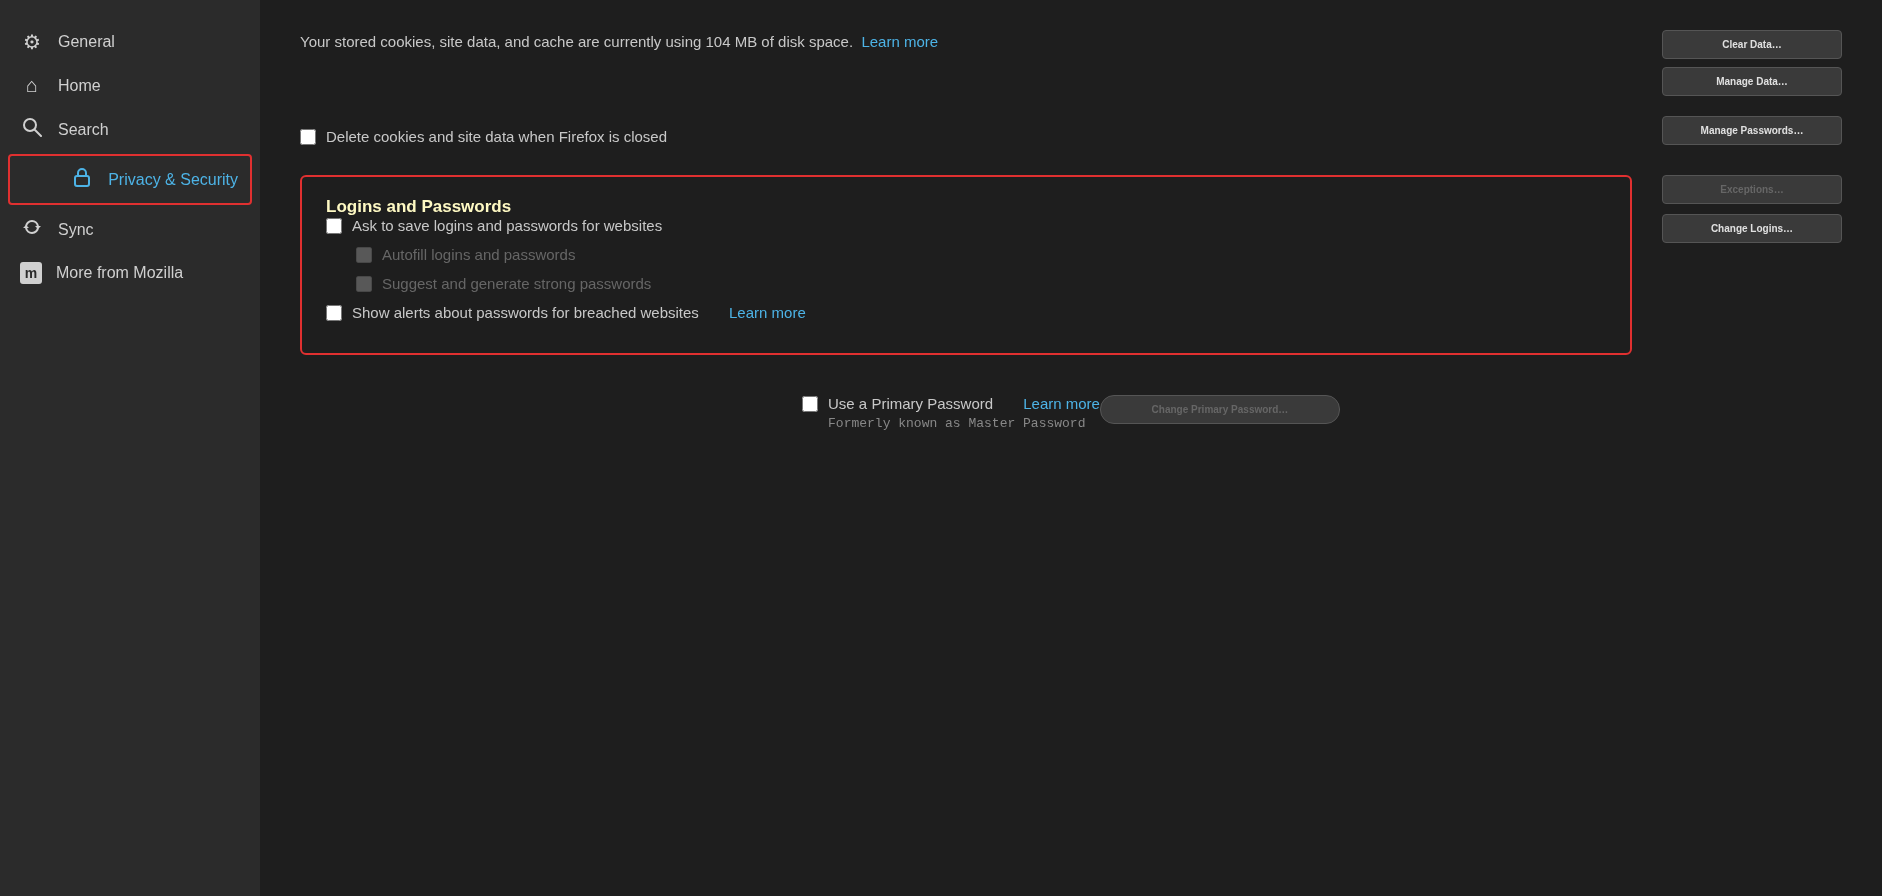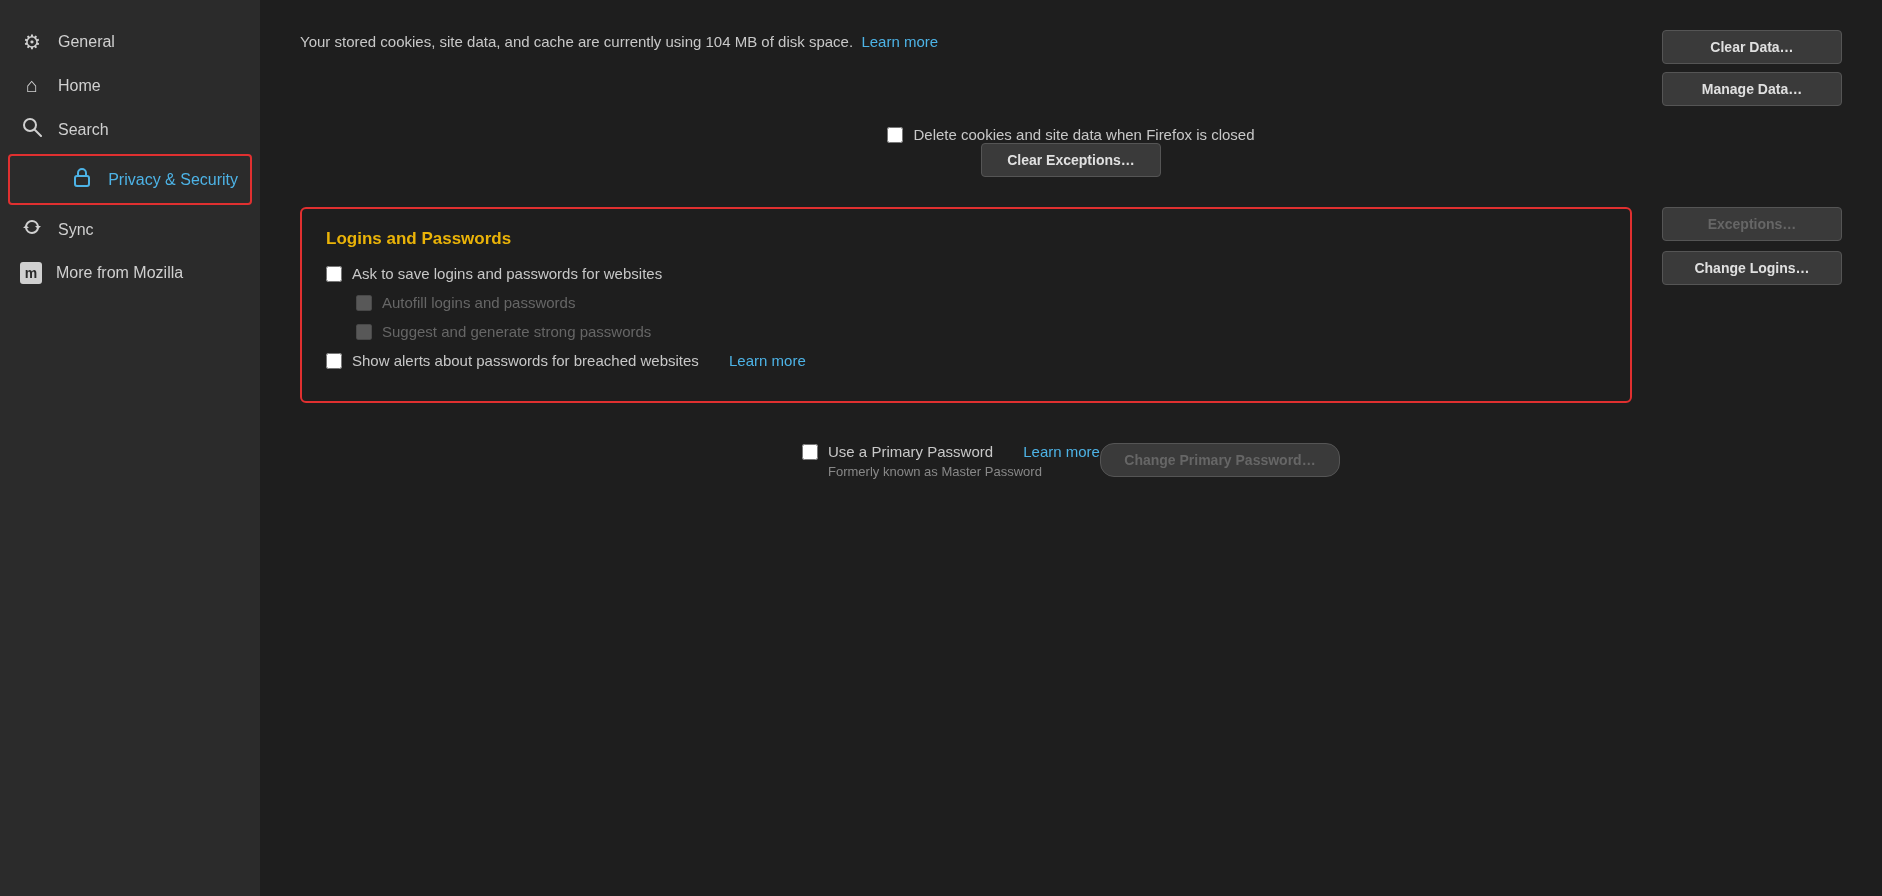--- a/index.html
+++ b/index.html
@@ -69,39 +69,38 @@
       text-decoration: none;
     }
 
     .btn {
       background-color: #3a3a3a;
       color: #e0e0e0;
       border: 1px solid #555;
       border-radius: 4px;
       padding: 8px 9px;
       cursor: pointer;
-      font-size: 14px;
+      font-size: 10px;
       font-weight: 600;
       white-space: nowrap;
       min-width: 180px;
       text-align: center;
     }
 
     .btn.disabled {
       color: #666;
       cursor: default;
     }
 
     
     .delete-cookies-row {
       display: flex;
-      align-items: center;
+      align-items: flex-end;
       justify-content: space-between;
       margin-bottom: 30px;
-      flex-direction: column;
     }
 
     .checkbox-row {
       display: flex;
       align-items: center;
       gap: 10px;
     }
 
     .checkbox-row input[type="checkbox"] {
       width: 16px;
@@ -122,22 +121,21 @@
       border-radius: 6px;
       padding: 20px 24px;
       margin-bottom: 24px;
       background-color: #1e1e1e;
       position: relative;
     }
 
     .section-title {
       font-size: 17px;
       font-weight: 700;
-      color: #eab308;
-      margin-bottom: 16px;
+      color: #fef9c3;
     }
 
     .checkbox-item {
       display: flex;
       align-items: center;
       gap: 10px;
       margin-bottom: 12px;
     }
 
     .checkbox-item input[type="checkbox"] {
@@ -177,20 +175,21 @@
     .primary-left {
       display: flex;
       flex-direction: column;
       gap: 4px;
     }
 
     .formerly-known {
       font-size: 13px;
       color: #888;
       padding-left: 26px;
+      font-family: Liberation Mono, monospace;
     }
 
     
     .top-section {
       display: flex;
       align-items: flex-start;
       justify-content: space-between;
       margin-bottom: 20px;
     }
 
@@ -285,21 +284,21 @@
       <button class="btn">Clear Data…</button>
       <button class="btn">Manage Data…</button>
     </div>
   </div>
 
   <div class="delete-cookies-row">
     <div class="checkbox-row">
       <input type="checkbox" id="delete-cookies-check" style="">
       <label for="delete-cookies-check">Delete cookies and site data when Firefox is closed</label>
     </div>
-    <button class="btn">Clear Exceptions…</button>
+    <button class="btn">Manage Passwords…</button>
   </div>
 
   <div class="section-row">
     <div class="logins-section section-content">
       <div class="section-title">Logins and Passwords</div>
 
       <div class="checkbox-item">
         <input type="checkbox" id="ask-save" style="">
         <label for="ask-save">Ask to save logins and passwords for websites</label>
       </div>

